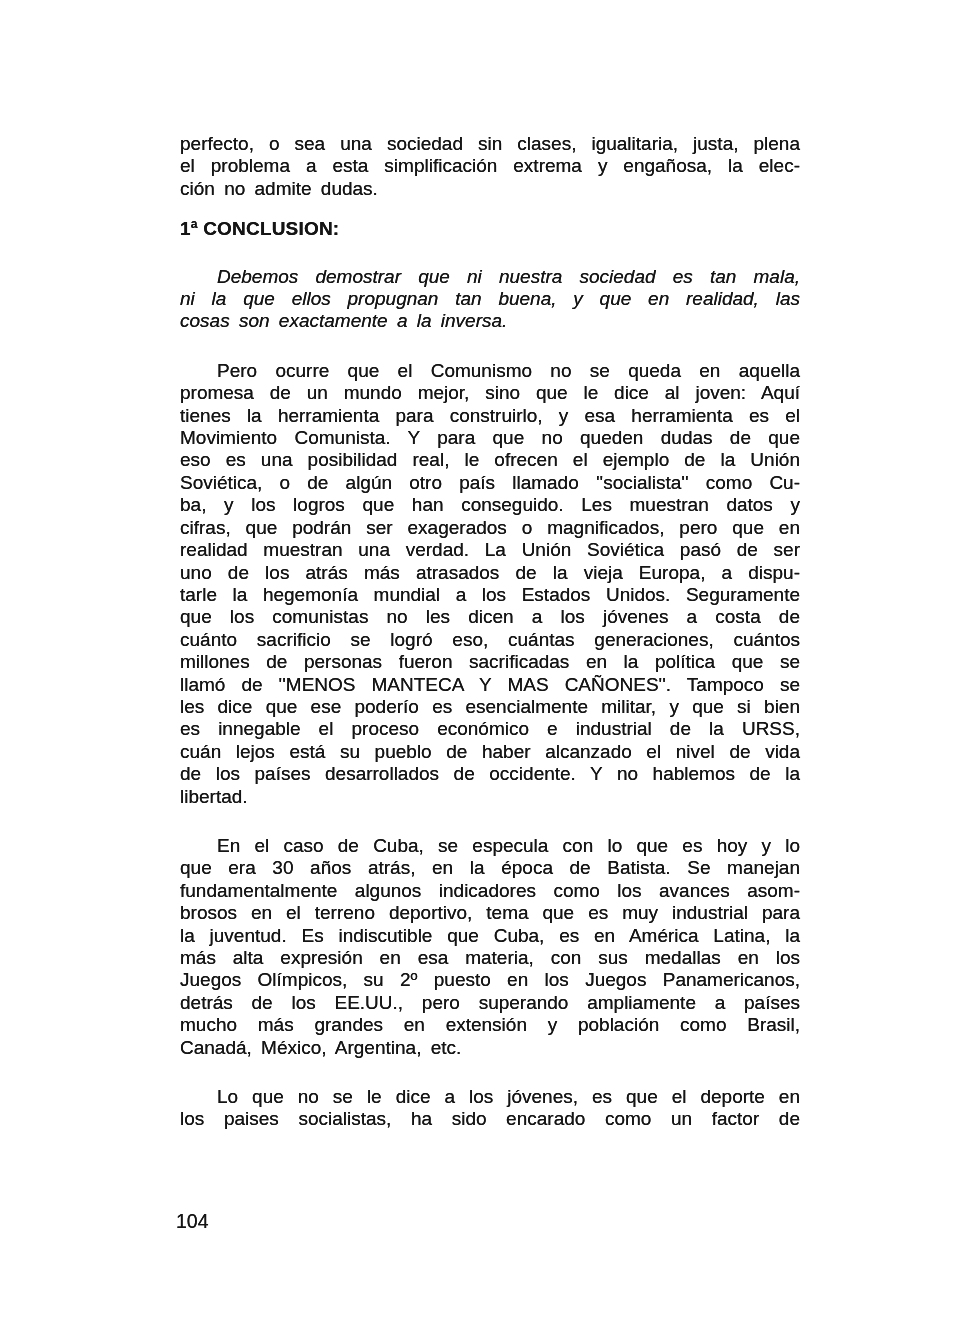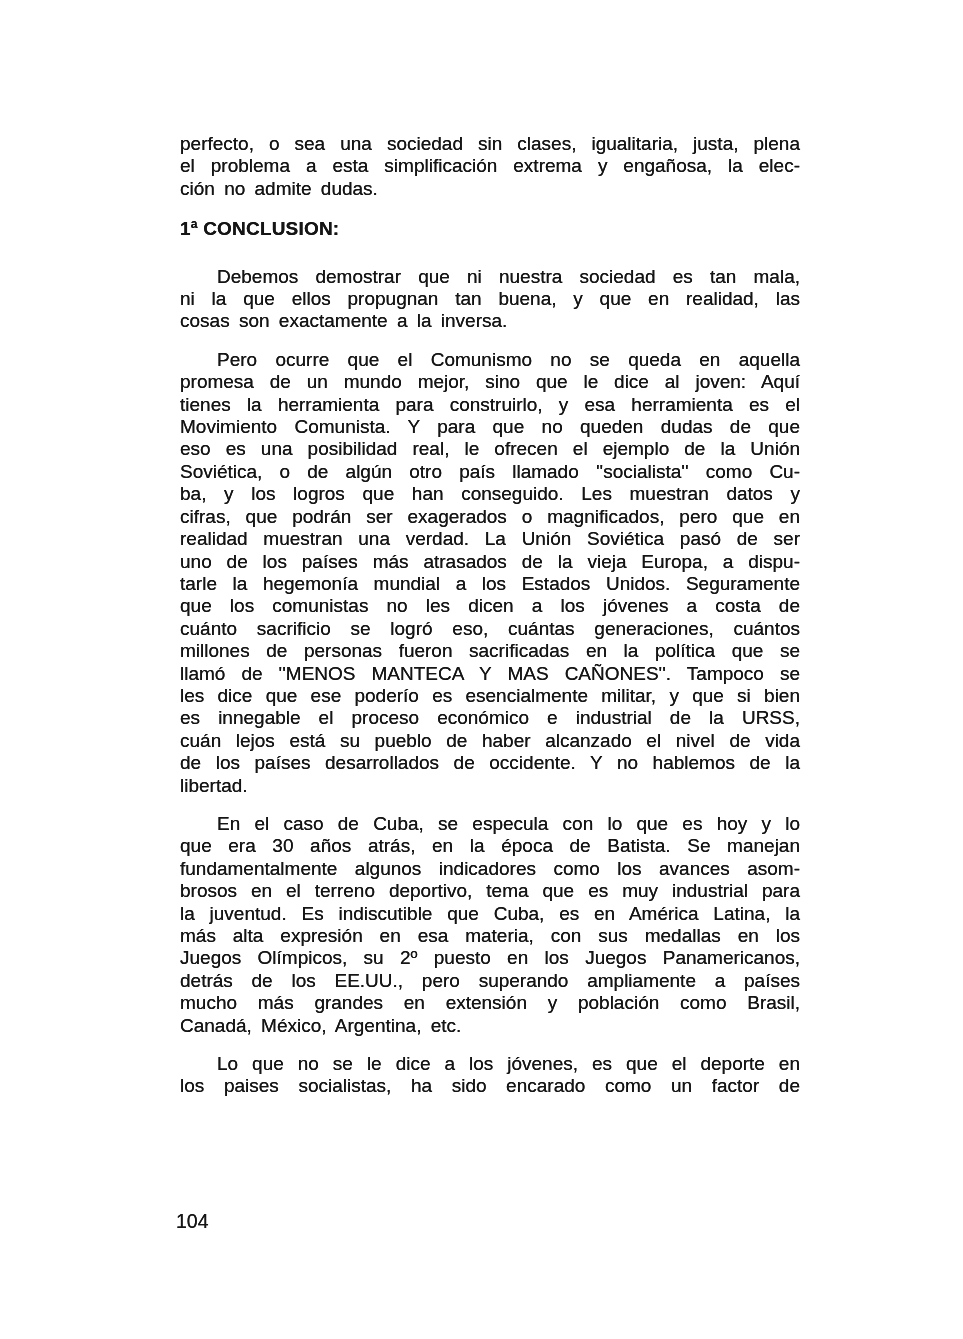--- a/index.html
+++ b/index.html
@@ -35,35 +35,36 @@
     word-spacing: 4px;
   }
   .para.justify-last .line.last {
     text-align-last: justify;
     word-spacing: normal;
   }
   .para.indent .line:first-child {
     text-indent: 37px;
   }
   .para + .para {
-    margin-top: 16px;
+    margin-top: 27px;
   }
   .heading {
     margin-top: 18px;
     margin-bottom: 25px;
     font-weight: bold;
     letter-spacing: 0.2px;
   }
   .heading sup {
     font-size: 12px;
     vertical-align: super;
     line-height: 0;
   }
   .heading + .para {
     margin-top: 16px;
+    font-style: italic;
   }
   .page-number {
     position: absolute;
     left: 176px;
     top: 1186px;
     font-size: 19.5px;
     text-shadow: 0 0 0.5px currentColor;
     margin-top: 24px;
   }
 </style>
@@ -88,21 +89,21 @@
   <div class="para indent">
       <div class="line">Pero ocurre que el Comunismo no se queda en aquella</div>
       <div class="line">promesa de un mundo mejor, sino que le dice al joven: Aquí</div>
       <div class="line">tienes la herramienta para construirlo, y esa herramienta es el</div>
       <div class="line">Movimiento Comunista. Y para que no queden dudas de que</div>
       <div class="line">eso es una posibilidad real, le ofrecen el ejemplo de la Unión</div>
       <div class="line">Soviética, o de algún otro país llamado ''socialista'' como Cu-</div>
       <div class="line">ba, y los logros que han conseguido. Les muestran datos y</div>
       <div class="line">cifras, que podrán ser exagerados o magnificados, pero que en</div>
       <div class="line">realidad muestran una verdad. La Unión Soviética pasó de ser</div>
-      <div class="line">uno de los países más atrasados de la vieja Europa, a dispu-</div>
+      <div class="line">uno de los atrás más atrasados de la vieja Europa, a dispu-</div>
       <div class="line">tarle la hegemonía mundial a los Estados Unidos. Seguramente</div>
       <div class="line">que los comunistas no les dicen a los jóvenes a costa de</div>
       <div class="line">cuánto sacrificio se logró eso, cuántas generaciones, cuántos</div>
       <div class="line">millones de personas fueron sacrificadas en la política que se</div>
       <div class="line">llamó de ''MENOS MANTECA Y MAS CAÑONES''. Tampoco se</div>
       <div class="line">les dice que ese poderío es esencialmente militar, y que si bien</div>
       <div class="line">es innegable el proceso económico e industrial de la URSS,</div>
       <div class="line">cuán lejos está su pueblo de haber alcanzado el nivel de vida</div>
       <div class="line">de los países desarrollados de occidente. Y no hablemos de la</div>
       <div class="line last">libertad.</div>

